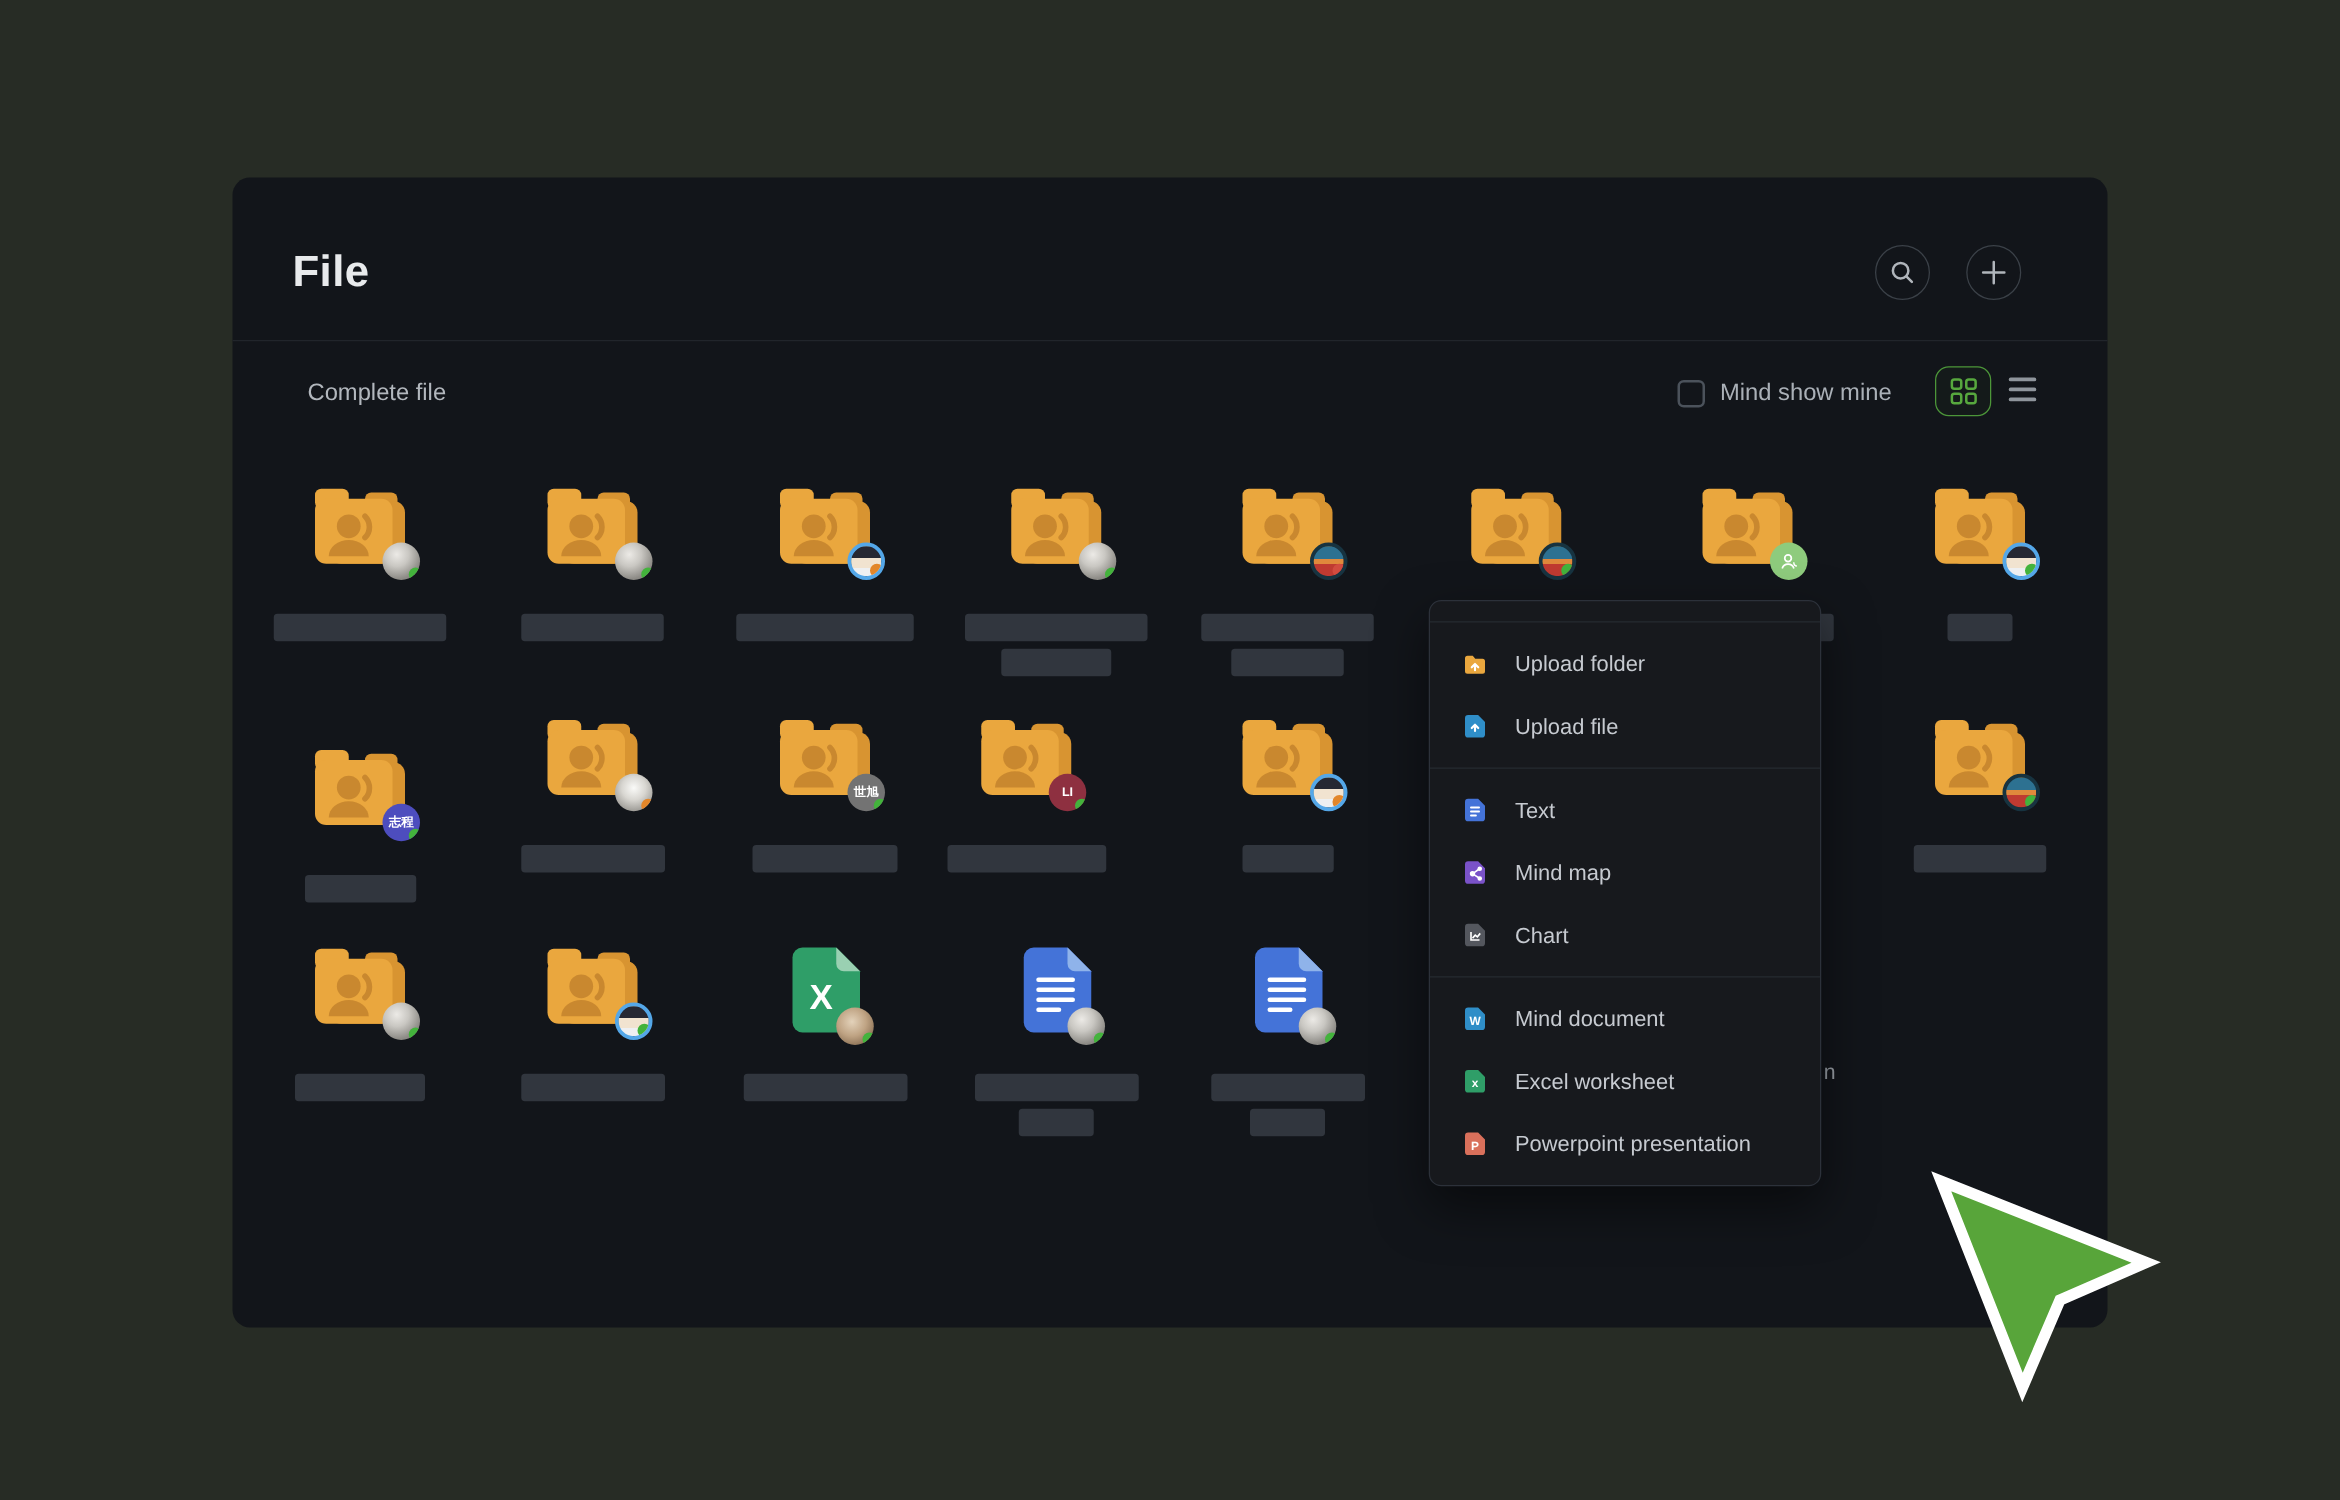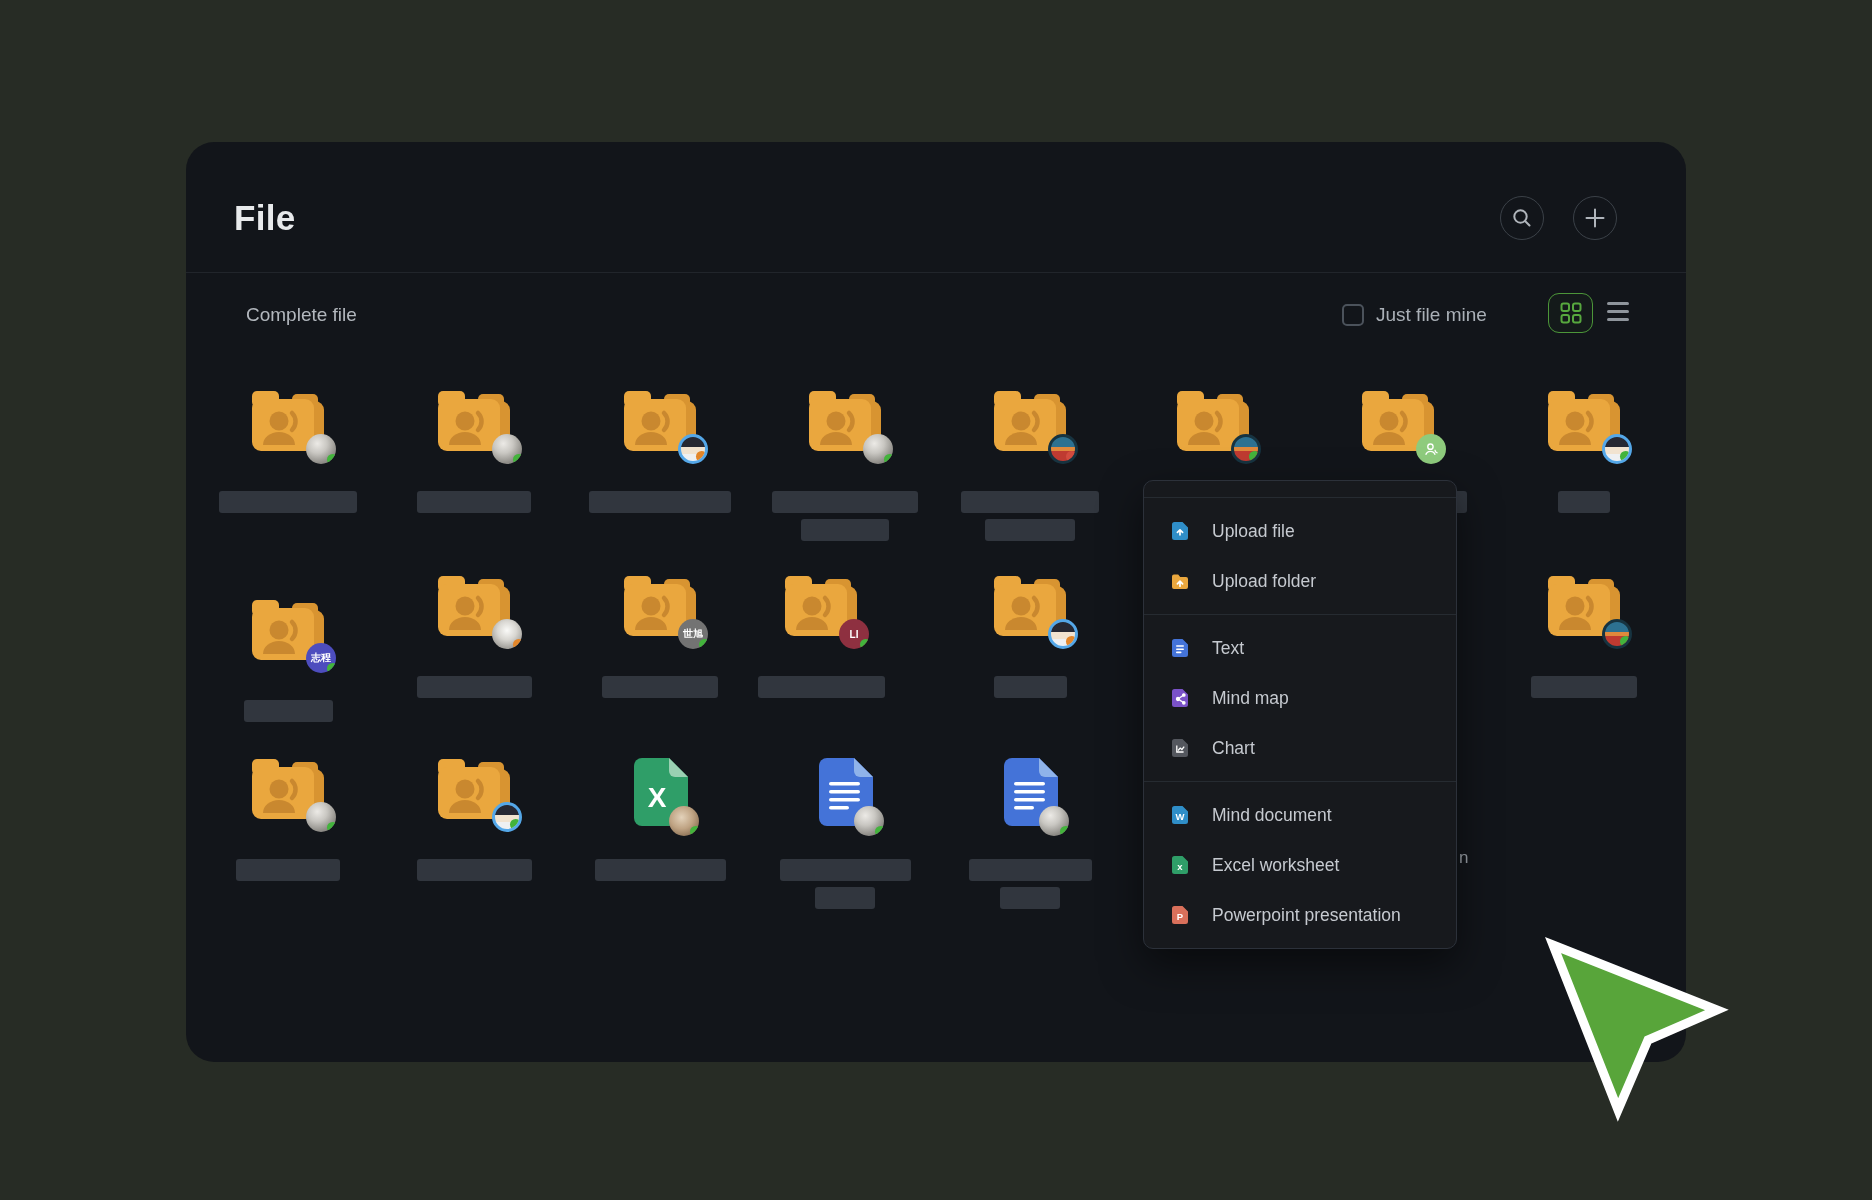--- a/index.html
+++ b/index.html
@@ -3,21 +3,21 @@
 <meta charset="utf-8">
 <style>
   html,body{margin:0;padding:0;}
   body{
     width:1872px;height:1200px;position:relative;overflow:hidden;
     background:#272c25;
     font-family:"Liberation Sans",sans-serif;
   }
   .panel{
     position:absolute;left:186px;top:142px;width:1500px;height:920px;
-    background:#12151a;border-radius:28px;
+    background:#12151a;border-radius:14px;
   }
   .page-title{
     position:absolute;left:48px;top:56px;
     font-size:35px;font-weight:bold;color:#e8eaec;letter-spacing:.3px;
   }
   .icon-btn{
     position:absolute;top:54px;width:44px;height:44px;box-sizing:border-box;
     border:1.5px solid #3b4148;border-radius:50%;
     display:flex;align-items:center;justify-content:center;cursor:pointer;
   }
@@ -93,21 +93,21 @@
         <path d="M12 3.5 V20.5 M3.5 12 H20.5"></path>
       </svg>
     </span>
   </div>
 
   <div class="header-divider"></div>
 
   <div class="section-label">Complete file</div>
 
   <div class="checkbox"></div>
-  <div class="filter-label">Just file mine</div>
+  <div class="filter-label">Mind show mine</div>
 
   <div class="grid-btn">
     <span style="display:flex">
       <svg width="22" height="22" viewBox="0 0 22 22" fill="none" stroke="#57a83e" stroke-width="2">
         <rect x="1.5" y="1.5" width="7.5" height="7.5" rx="2"></rect>
         <rect x="13" y="1.5" width="7.5" height="7.5" rx="2"></rect>
         <rect x="1.5" y="13" width="7.5" height="7.5" rx="2"></rect>
         <rect x="13" y="13" width="7.5" height="7.5" rx="2"></rect>
       </svg>
     </span>
@@ -425,34 +425,34 @@
       </div>
     </div>
 
   <div class="hidden-label-fragment">n</div>
 
   <div class="context-menu" id="context-menu">
       <div class="menu-divider"></div>
       <div class="menu-item">
         <span class="menu-icon">
           <svg width="20" height="20" viewBox="0 0 20 20">
+  <path d="M2 5.5 a2 2 0 0 1 2 -2 h4.2 l2 2.5 h5.8 a2 2 0 0 1 2 2 v8 a2 2 0 0 1 -2 2 h-12 a2 2 0 0 1 -2 -2 z" fill="#eaa73e"></path>
+  <path d="M10 15.2 v-5 M7.4 12.799999999999999 L10 10.2 l2.6 2.6" stroke="#fff" stroke-width="1.7" fill="none" stroke-linecap="round" stroke-linejoin="round"></path>
+          </svg>
+        </span>
+        <span class="menu-label">Upload folder</span>
+      </div>
+      <div class="menu-item">
+        <span class="menu-icon">
+          <svg width="20" height="20" viewBox="0 0 20 20">
   <path d="M4.5 1 h8 l5.5 5.5 v10 a2.5 2.5 0 0 1 -2.5 2.5 h-11 a2.5 2.5 0 0 1 -2.5 -2.5 v-13 a2.5 2.5 0 0 1 2.5 -2.5 z" fill="#2f8ec8"></path>
             <path d="M10 13.8 v-5 M7.4 11.4 L10 8.8 l2.6 2.6" stroke="#fff" stroke-width="1.7" fill="none" stroke-linecap="round" stroke-linejoin="round"></path>
           </svg>
         </span>
         <span class="menu-label">Upload file</span>
-      </div>
-      <div class="menu-item">
-        <span class="menu-icon">
-          <svg width="20" height="20" viewBox="0 0 20 20">
-  <path d="M2 5.5 a2 2 0 0 1 2 -2 h4.2 l2 2.5 h5.8 a2 2 0 0 1 2 2 v8 a2 2 0 0 1 -2 2 h-12 a2 2 0 0 1 -2 -2 z" fill="#eaa73e"></path>
-  <path d="M10 15.2 v-5 M7.4 12.799999999999999 L10 10.2 l2.6 2.6" stroke="#fff" stroke-width="1.7" fill="none" stroke-linecap="round" stroke-linejoin="round"></path>
-          </svg>
-        </span>
-        <span class="menu-label">Upload folder</span>
       </div>
       <div class="menu-divider"></div>
       <div class="menu-item">
         <span class="menu-icon">
           <svg width="20" height="20" viewBox="0 0 20 20">
   <path d="M4.5 1 h8 l5.5 5.5 v10 a2.5 2.5 0 0 1 -2.5 2.5 h-11 a2.5 2.5 0 0 1 -2.5 -2.5 v-13 a2.5 2.5 0 0 1 2.5 -2.5 z" fill="#4473d8"></path>
             <g fill="#fff">
       <rect x="6" y="7.2" width="8" height="1.6" rx="0.8"></rect>
       <rect x="6" y="10.4" width="8" height="1.6" rx="0.8"></rect>
       <rect x="6" y="13.6" width="5.5" height="1.6" rx="0.8"></rect>

